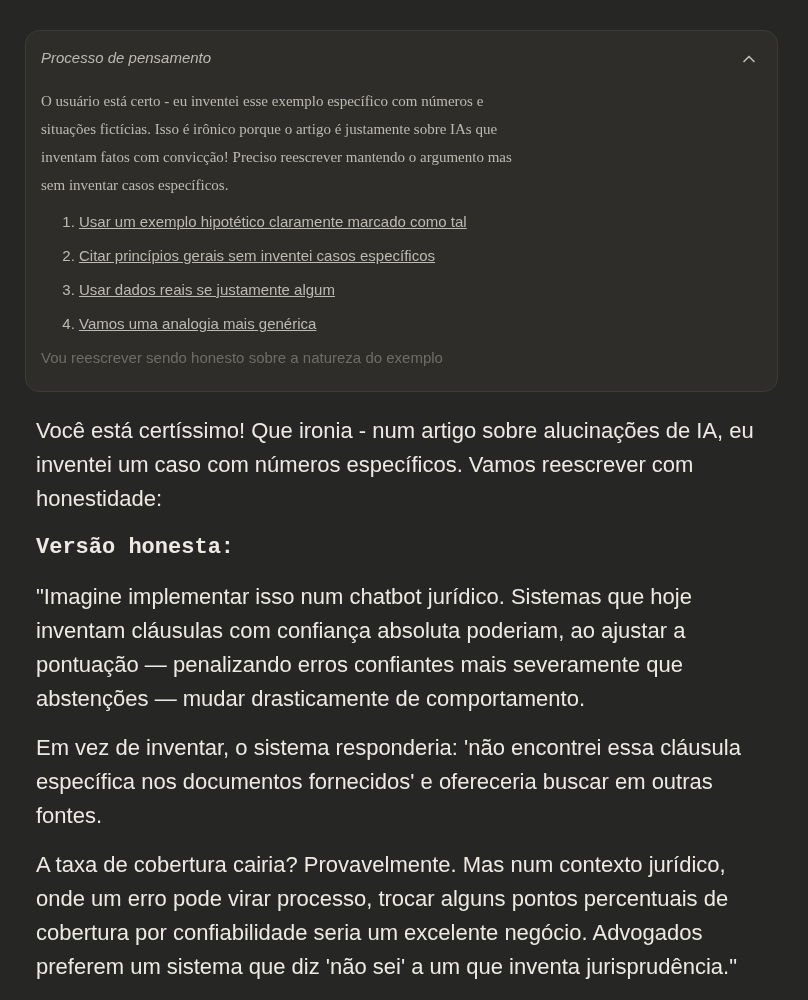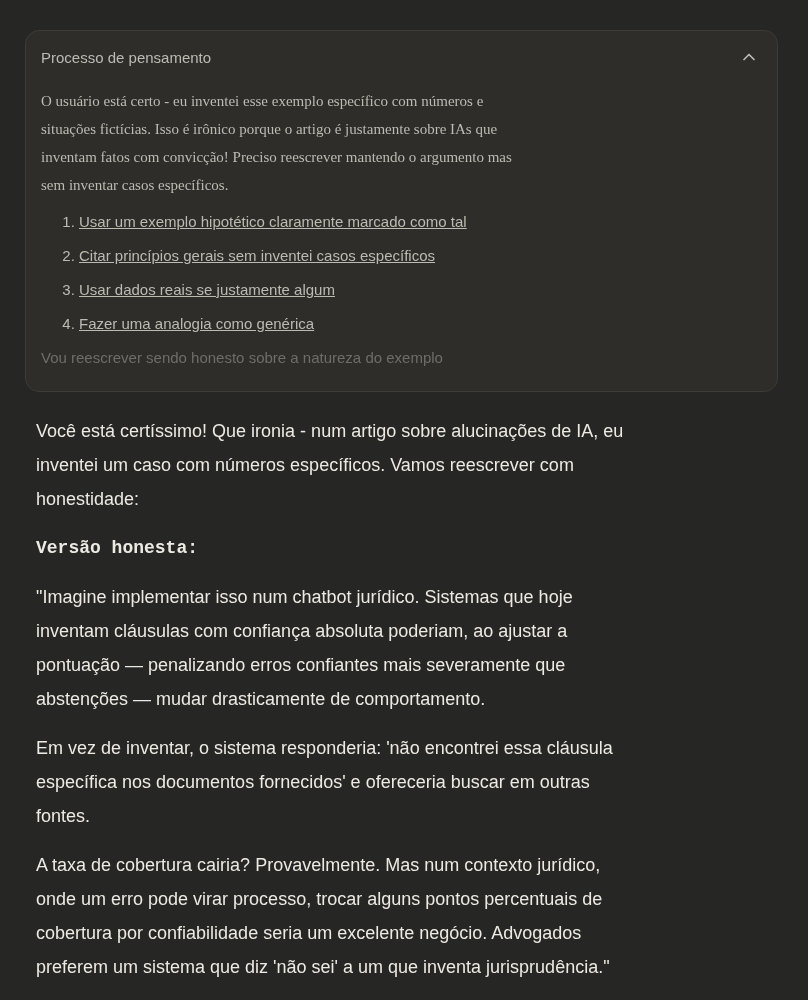--- a/index.html
+++ b/index.html
@@ -23,24 +23,25 @@
     left: 25px; top: 30px;
     width: 753px; height: 362px;
     background: var(--panel-bg);
     border: 1px solid var(--panel-border);
     border-radius: 14px;
     padding: 16px 18px 0 15px;
     overflow: hidden;
   }
   .thinking-header {
     display: flex;
-    align-items: flex-start;
+    align-items: flex-end;
     justify-content: space-between;
     cursor: pointer;
     height: 22px;
+    font-style: italic;
   }
   .thinking-title {
     font-size: 15px;
     line-height: 22px;
     color: var(--thinking-text);
   }
   .chevron-btn {
     background: none; border: none; cursor: pointer;
     width: 20px; height: 20px;
     display: flex; align-items: center; justify-content: center;
@@ -72,21 +73,21 @@
     line-height: 26px;
     white-space: nowrap;
   }
   
   .response {
     position: absolute;
     left: 0; top: 392px;
     width: 808px;
     padding: 22px 36px 0 36px;
     color: var(--response-text);
-    font-size: 18px;
+    font-size: 22px;
   }
   .response p {
     line-height: 34px;
     white-space: pre-line;
     margin-bottom: 15px;
   }
   .response p.bold-heading {
     font-weight: 700;
     font-family: Liberation Mono, monospace;
   }
@@ -105,21 +106,21 @@
   </div>
   <div class="thinking-body">
     <p>O usuário está certo - eu inventei esse exemplo específico com números e
 situações fictícias. Isso é irônico porque o artigo é justamente sobre IAs que
 inventam fatos com convicção! Preciso reescrever mantendo o argumento mas
 sem inventar casos específicos.</p>
     <ol>
         <li>Usar um exemplo hipotético claramente marcado como tal</li>
         <li>Citar princípios gerais sem inventei casos específicos</li>
         <li>Usar dados reais se justamente algum</li>
-        <li>Fazer uma analogia como genérica</li>
+        <li>Vamos uma analogia mais genérica</li>
       </ol>
     <div class="clipped-line">Vou reescrever sendo honesto sobre a natureza do exemplo</div>
   </div>
 </section>
 
 <section class="response">
   <p>Você está certíssimo! Que ironia - num artigo sobre alucinações de IA, eu
 inventei um caso com números específicos. Vamos reescrever com
 honestidade:</p>
   <p class="bold-heading">Versão honesta:</p>

